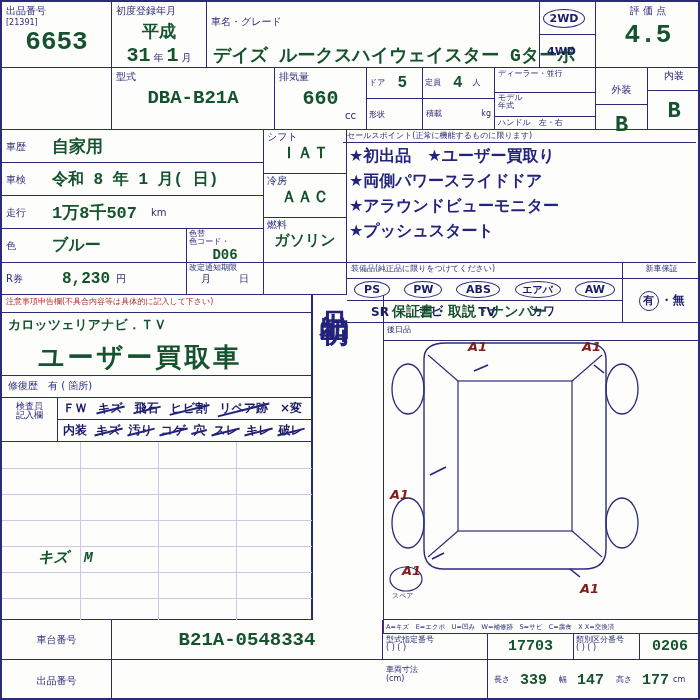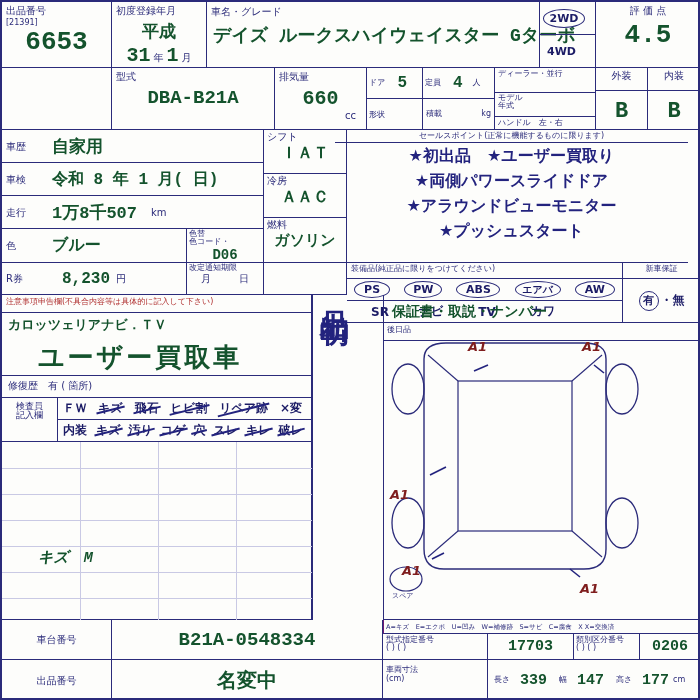--- a/index.html
+++ b/index.html
@@ -65,21 +65,21 @@
     <div class="hand" style="font-size:17px;text-align:center;margin-top:1px;">平成</div>
     <div style="display:flex;align-items:baseline;justify-content:center;margin-top:1px;">
       <span class="hand" style="font-size:20px;">31</span>
       <span class="lab" style="margin:0 3px;">年</span>
       <span class="hand" style="font-size:20px;">1</span>
       <span class="lab" style="margin-left:3px;">月</span>
     </div>
   </div>
 
   <div class="c bb br" style="left:205px;top:0;width:333px;height:66px;">
-    <div class="lab" style="padding:4px 4px;">車名・グレード</div>
+    <div class="lab" style="padding:14px 4px;">車名・グレード</div>
     <div class="hand" style="font-size:18px;padding:2px 0 0 6px;white-space:nowrap;">デイズ ルークスハイウェイスター Gターボ</div>
   </div>
 
   <div class="c bb br" style="left:538px;top:0;width:56px;height:33px;">
     <div style="display:flex;align-items:center;height:100%;padding-left:3px;">
       <span class="oval" style="width:40px;height:17px;">2WD</span>
     </div>
   </div>
   <div class="c bb br" style="left:538px;top:33px;width:56px;height:33px;">
     <div style="display:flex;align-items:center;height:100%;padding-left:7px;font-size:11px;font-weight:bold;">4WD</div>
@@ -129,21 +129,21 @@
   </div>
 
   <div class="c bb br" style="left:493px;top:66px;width:101px;height:62px;">
     <div class="lab8 bb" style="padding:2px 3px;height:20px;">ディーラー・並行</div>
     <div class="lab8 bb" style="padding:1px 3px;height:21px;white-space:pre-line;">モデル
 年式</div>
     <div class="lab8" style="padding:2px 3px;">ハンドル　左・右</div>
   </div>
 
   <div class="c bb br" style="left:594px;top:66px;width:52px;height:62px;">
-    <div class="lab bb" style="text-align:center;height:20px;padding-top:2px;">外装</div>
+    <div class="lab bb" style="text-align:center;height:20px;padding-top:2px;margin-top:14px;">外装</div>
     <div class="hand ctr" style="font-size:22px;height:40px;">B</div>
   </div>
   <div class="c bb" style="left:646px;top:66px;width:52px;height:62px;">
     <div class="lab bb" style="text-align:center;height:20px;padding-top:2px;">内装</div>
     <div class="hand ctr" style="font-size:22px;height:40px;">B</div>
   </div>
 
   <div class="c bb br" style="left:0;top:128px;width:262px;height:33px;">
     <div style="display:flex;height:100%;align-items:center;">
       <span class="lab" style="width:46px;padding-left:4px;">車歴</span>
@@ -196,21 +196,21 @@
   <div class="c bb br" style="left:262px;top:172px;width:83px;height:44px;">
     <div class="lab" style="padding:1px 3px;">冷房</div>
     <div class="hand" style="font-size:16px;text-align:center;">ＡＡＣ</div>
   </div>
   <div class="c bb br" style="left:262px;top:216px;width:83px;height:45px;">
     <div class="lab" style="padding:1px 3px;">燃料</div>
     <div class="hand" style="font-size:15px;text-align:center;">ガソリン</div>
   </div>
   <div class="c bb br" style="left:262px;top:261px;width:83px;height:32px;"></div>
 
-  <div class="c bb" style="left:333px;top:128px;width:353px;height:133px;text-align:center;">
+  <div class="c bb" style="left:341px;top:128px;width:353px;height:133px;">
     <div class="lab8 bb" style="padding:2px 4px;">セールスポイント(正常に機能するものに限ります)</div>
     <div style="padding:3px 6px 0 6px;">
       <div class="salesrow">★初出品　★ユーザー買取り</div>
       <div class="salesrow" style="margin-top:4px;">★両側パワースライドドア</div>
       <div class="salesrow" style="margin-top:4px;">★アラウンドビューモニター</div>
       <div class="salesrow" style="margin-top:4px;">★プッシュスタート</div>
     </div>
   </div>
 
   <div class="c bb br" style="left:345px;top:261px;width:276px;height:16px;">
@@ -347,23 +347,20 @@
 
   <div class="c bb br" style="left:0;top:618px;width:110px;height:40px;">
     <div class="lab ctr" style="height:100%;">車台番号</div>
   </div>
   <div class="c bb br" style="left:110px;top:618px;width:271px;height:40px;">
     <div class="hand ctr" style="height:100%;font-size:19px;">B21A-0548334</div>
   </div>
   <div class="c br" style="left:0;top:658px;width:110px;height:40px;">
     <div class="lab ctr" style="height:100%;">出品番号</div>
   </div>
-  <div class="c br" style="left:110px;top:658px;width:271px;height:40px;">
-    <div class="hand ctr" style="height:100%;font-size:20px;">名変中</div>
-  </div>
 
   <div class="c bb br" style="left:381px;top:632px;width:105px;height:26px;">
     <div class="lab8" style="padding:2px 3px;white-space:pre-line;line-height:1.05;">型式指定番号
 (  )  (  )</div>
   </div>
   <div class="c bb br" style="left:486px;top:632px;width:86px;height:26px;">
     <div class="hand ctr" style="height:100%;font-size:15px;">17703</div>
   </div>
   <div class="c bb br" style="left:572px;top:632px;width:66px;height:26px;">
     <div class="lab8" style="padding:2px 2px;white-space:pre-line;line-height:1.05;">類別区分番号

